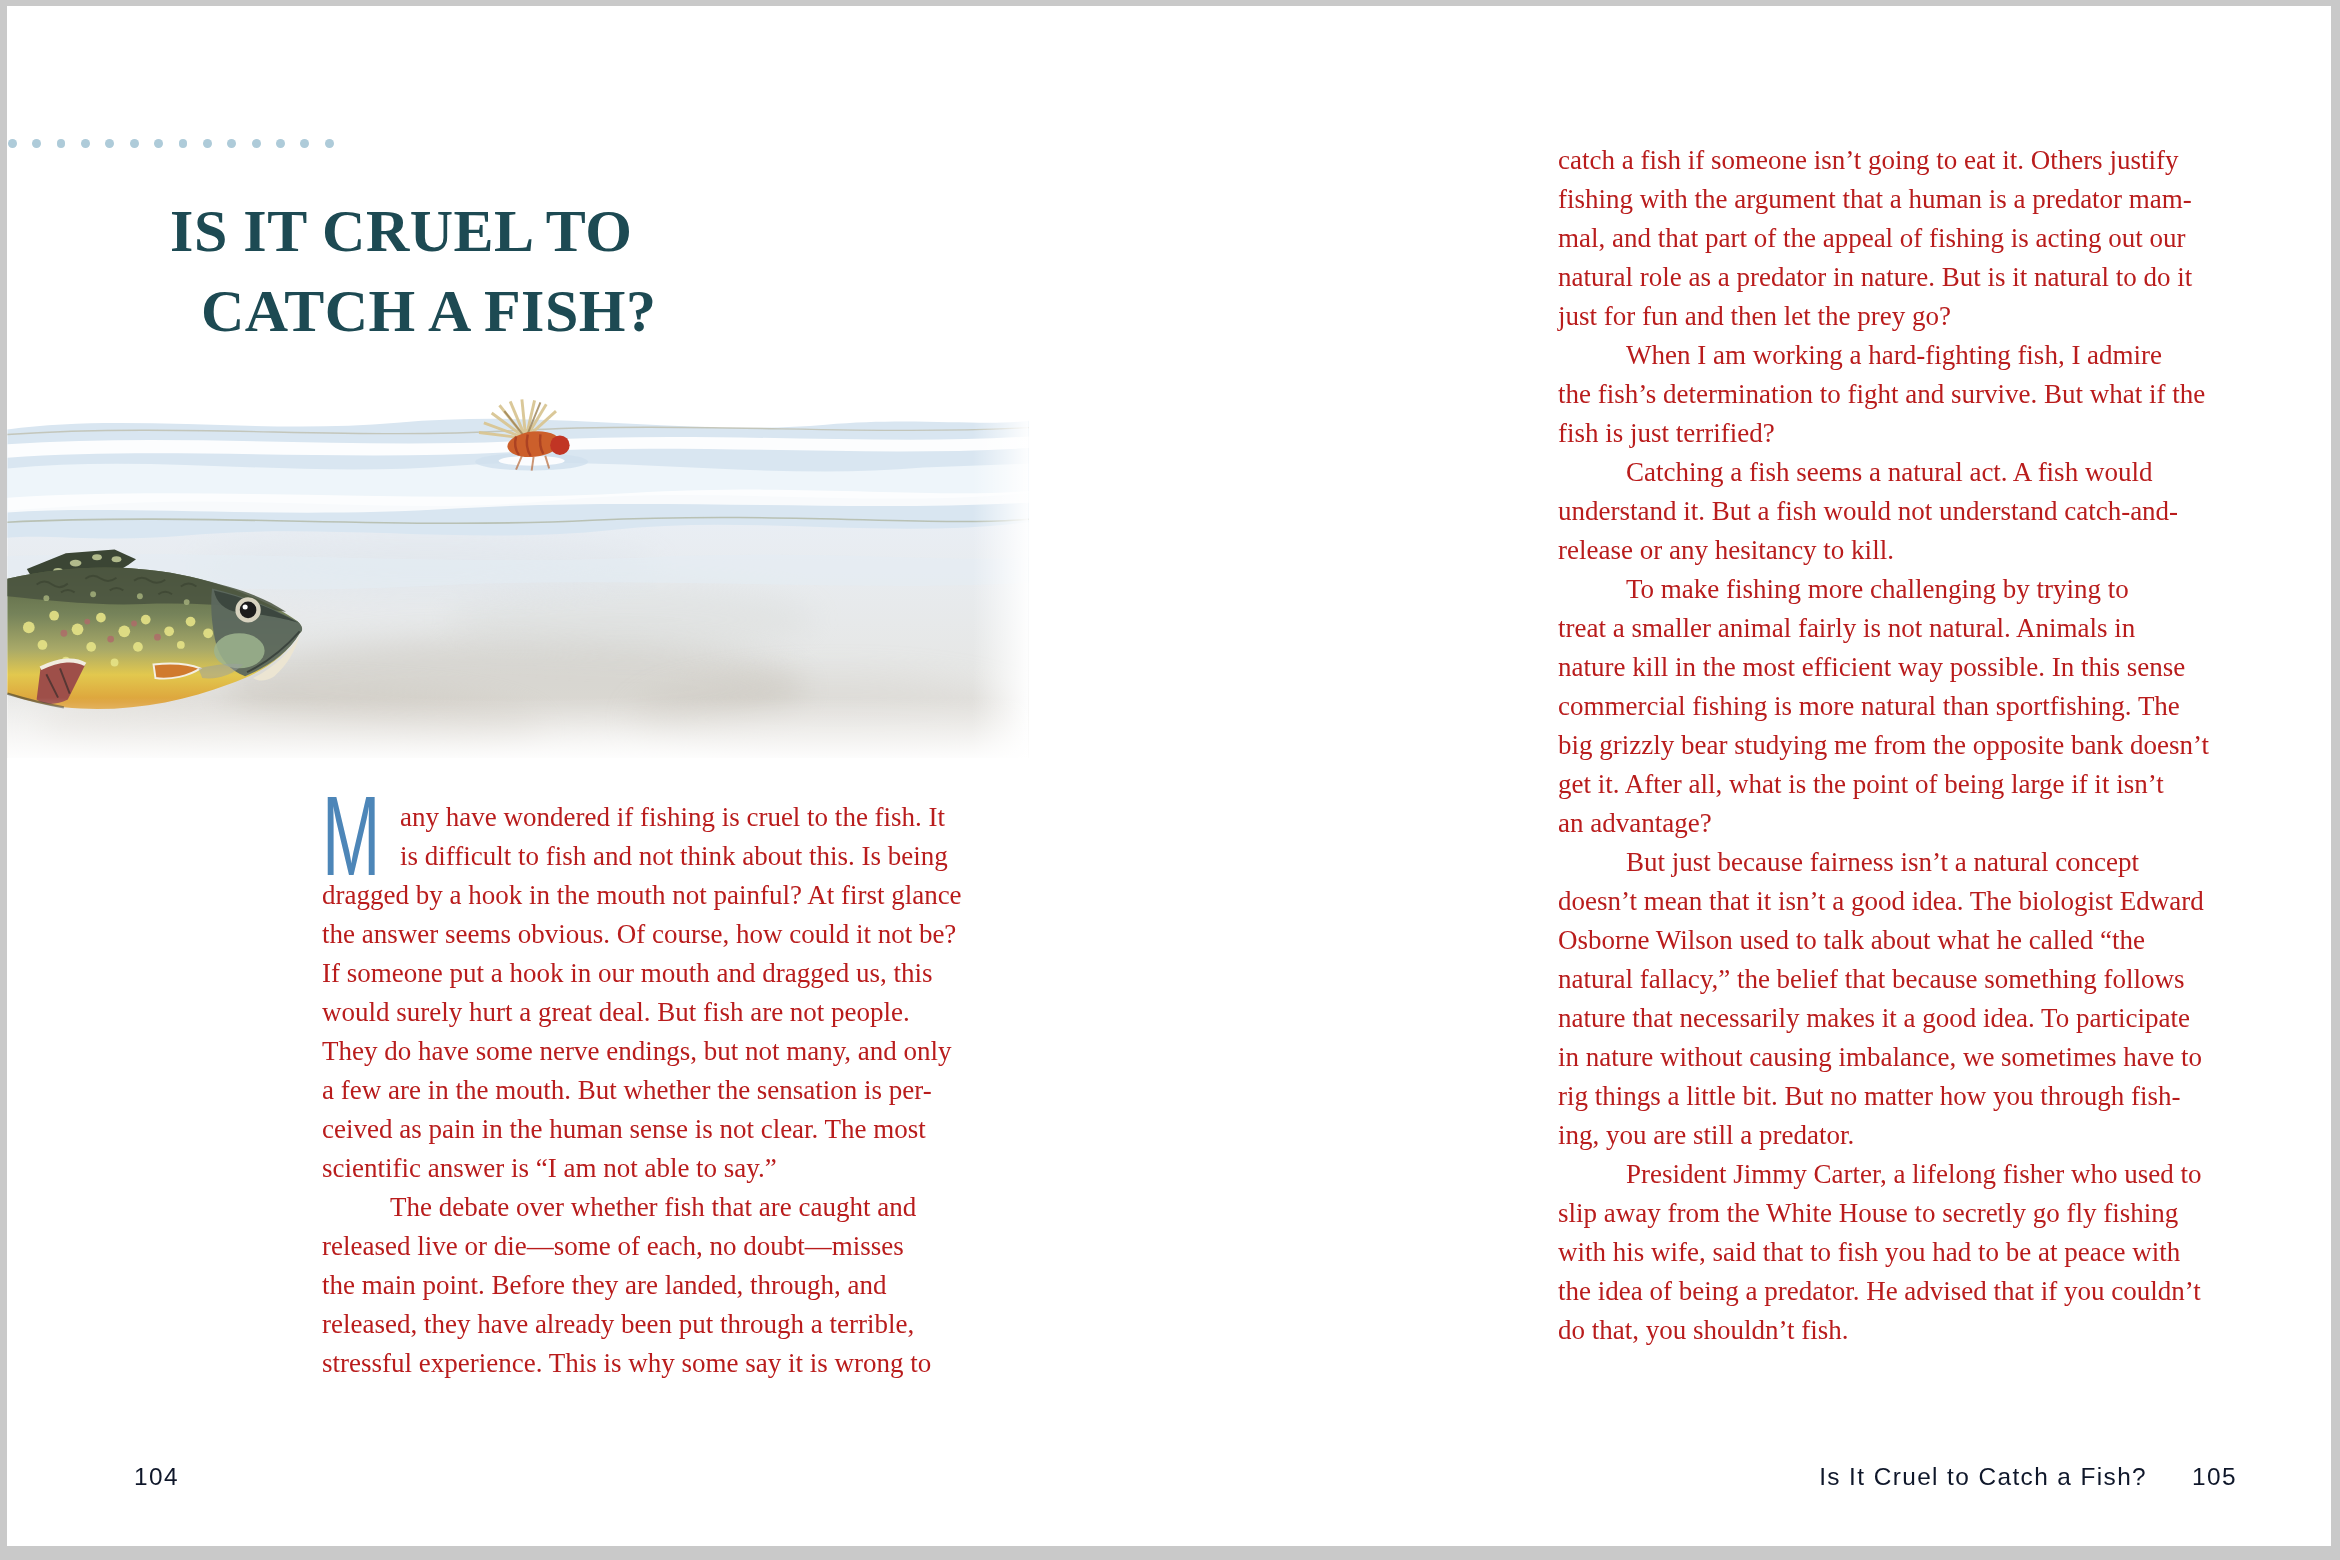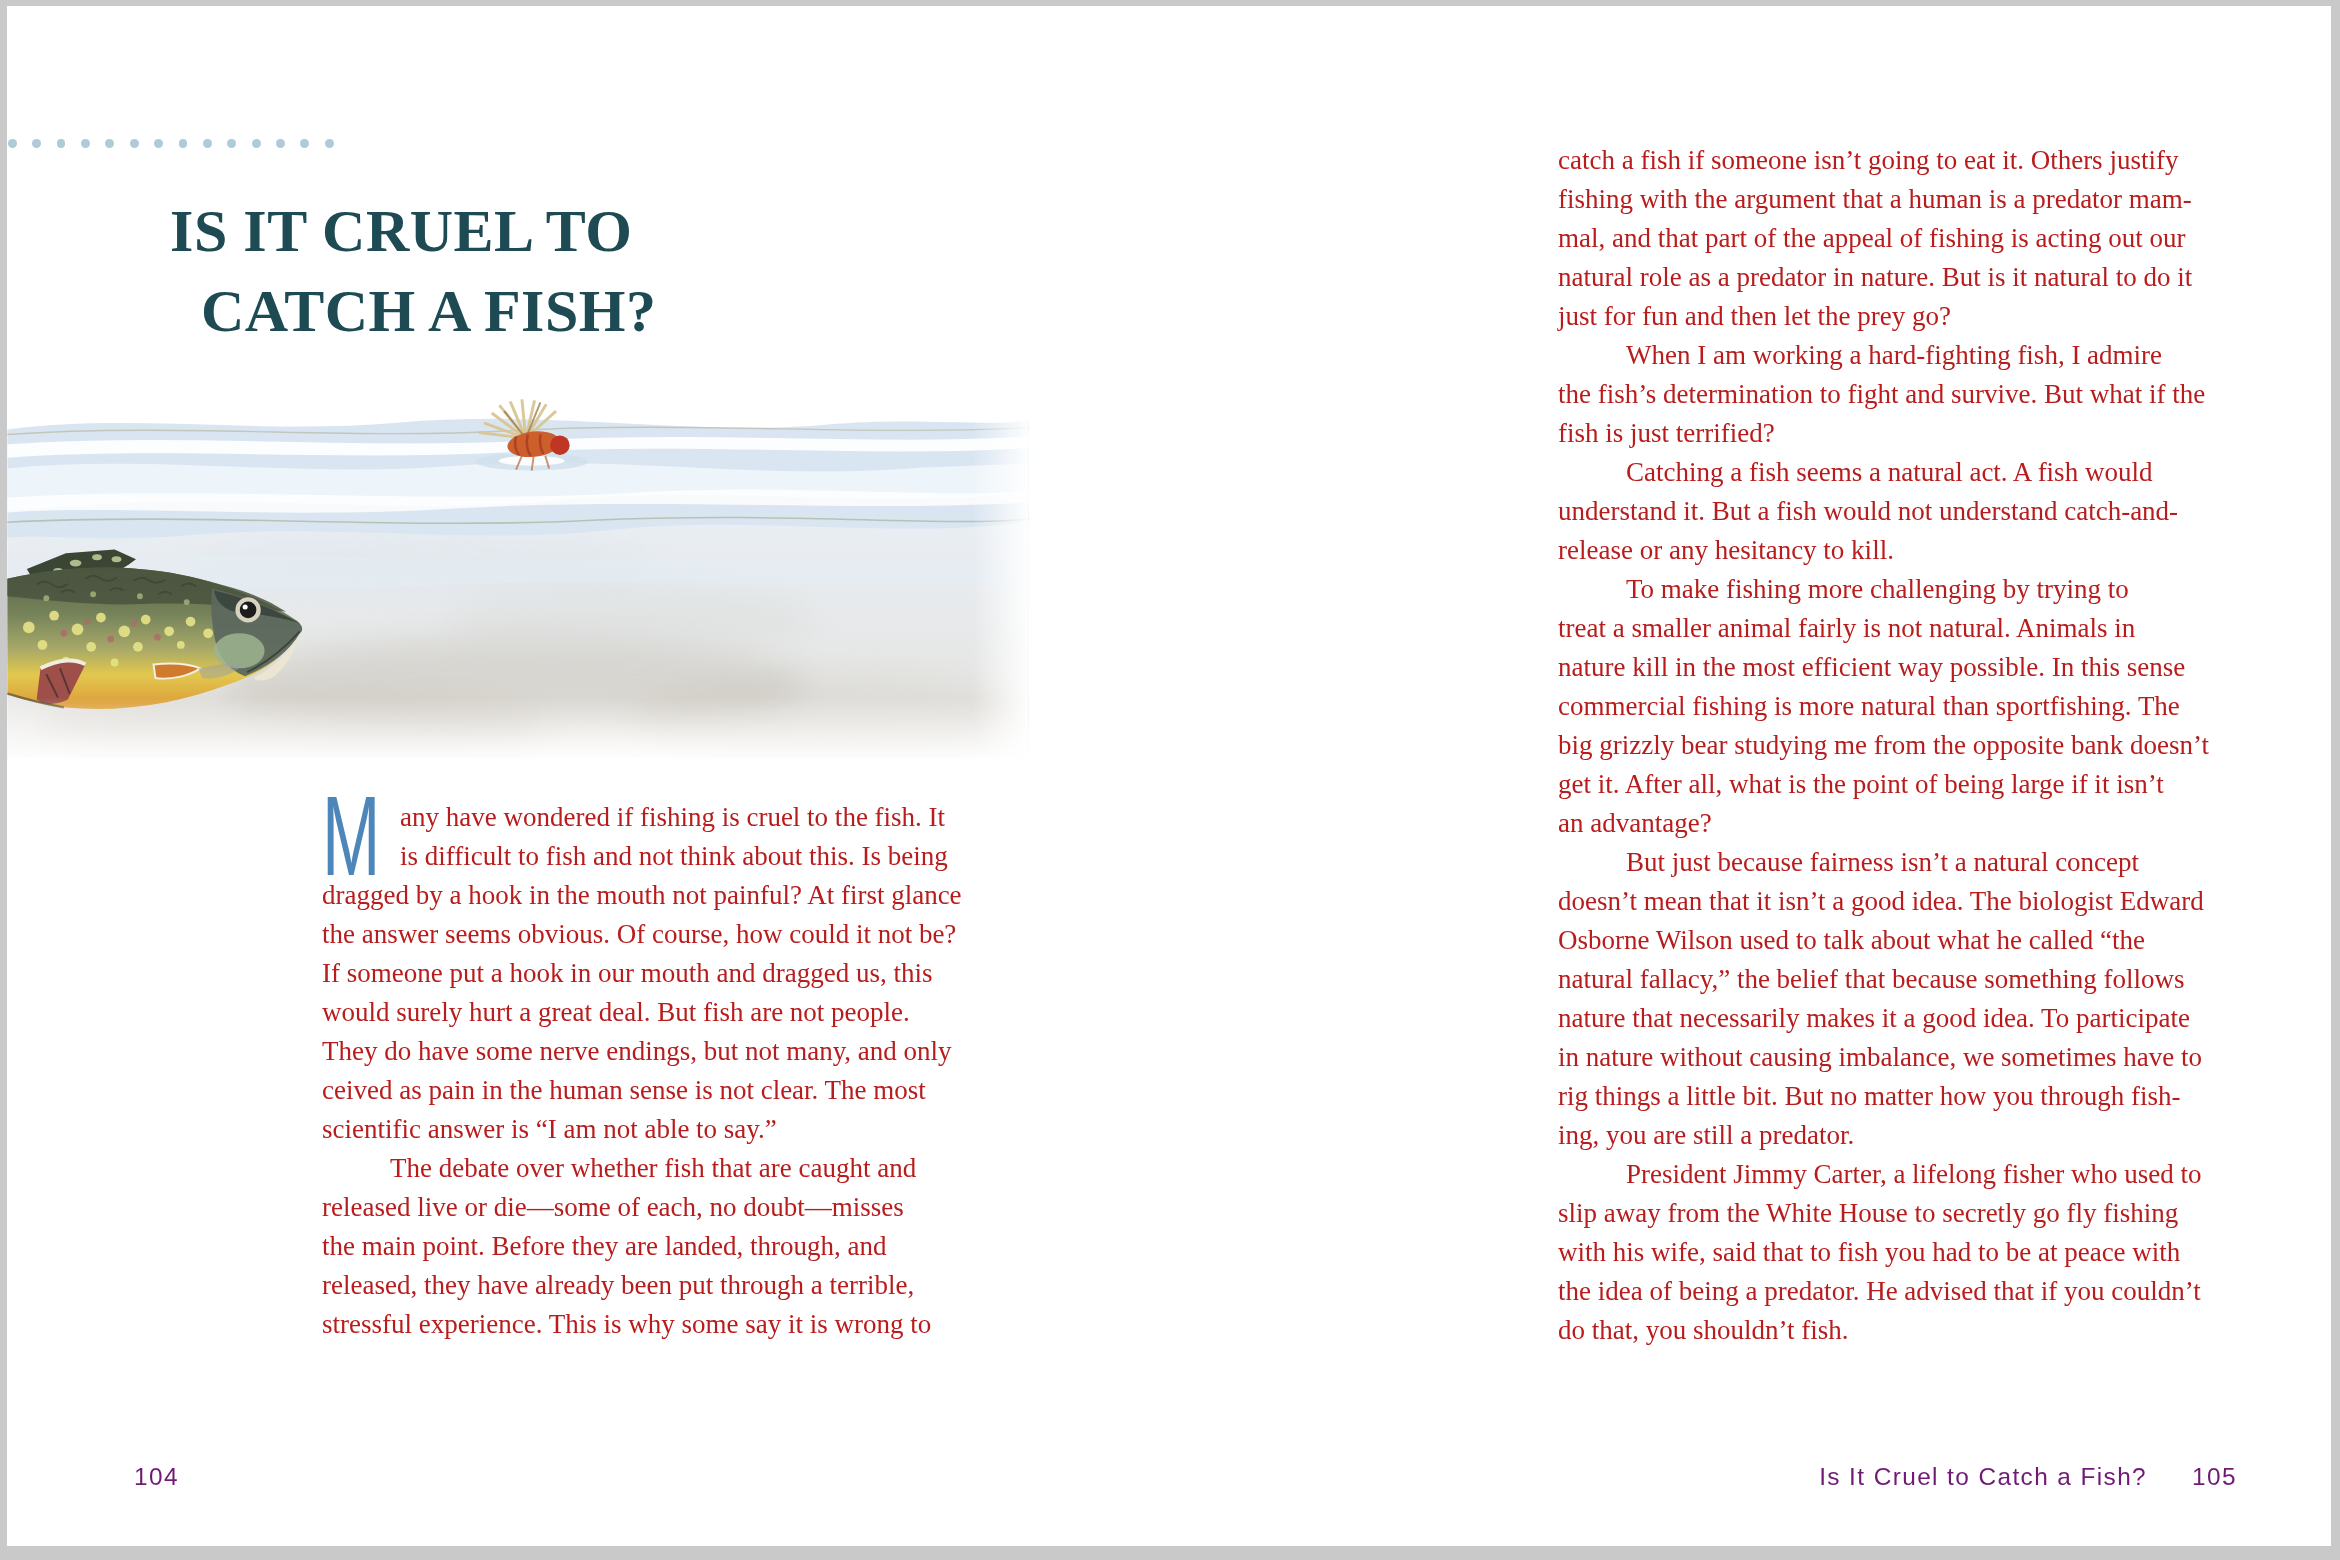--- a/index.html
+++ b/index.html
@@ -49,21 +49,21 @@
     font-family:"Liberation Sans", sans-serif;
     font-size:113px; line-height:1; font-weight:400;
     color:#4d86b8;
     transform:scaleX(.62); transform-origin:0 0;
   }
 
   
   .footer {
     position:absolute; top:1463px;
     font-family:"Liberation Sans", sans-serif;
-    font-size:24.4px; letter-spacing:1.4px; color:#701a75;
+    font-size:24.4px; letter-spacing:1.4px; color:#0f172a;
     white-space:nowrap;
   }
   .footer-left  { left:134px; }
   .footer-right { right:104px; display:flex; gap:45px; }
 </style>
 </head>
 <body>
 
 <div class="page-spread"></div>
 
@@ -244,20 +244,21 @@
 
 <div class="dropcap">M</div>
 <div class="body-col body-left">
   <div class="line dc">any have wondered if fishing is cruel to the fish. It</div>
   <div class="line dc">is difficult to fish and not think about this. Is being</div>
   <div class="line">dragged by a hook in the mouth not painful? At first glance</div>
   <div class="line">the answer seems obvious. Of course, how could it not be?</div>
   <div class="line">If someone put a hook in our mouth and dragged us, this</div>
   <div class="line">would surely hurt a great deal. But fish are not people.</div>
   <div class="line">They do have some nerve endings, but not many, and only</div>
+  <div class="line">a few are in the mouth. But whether the sensation is per-</div>
   <div class="line">ceived as pain in the human sense is not clear. The most</div>
   <div class="line">scientific answer is “I am not able to say.”</div>
   <div class="line indent">The debate over whether fish that are caught and</div>
   <div class="line">released live or die—some of each, no doubt—misses</div>
   <div class="line">the main point. Before they are landed, through, and</div>
   <div class="line">released, they have already been put through a terrible,</div>
   <div class="line">stressful experience. This is why some say it is wrong to</div>
 </div>
 
 <div class="body-col body-right">

